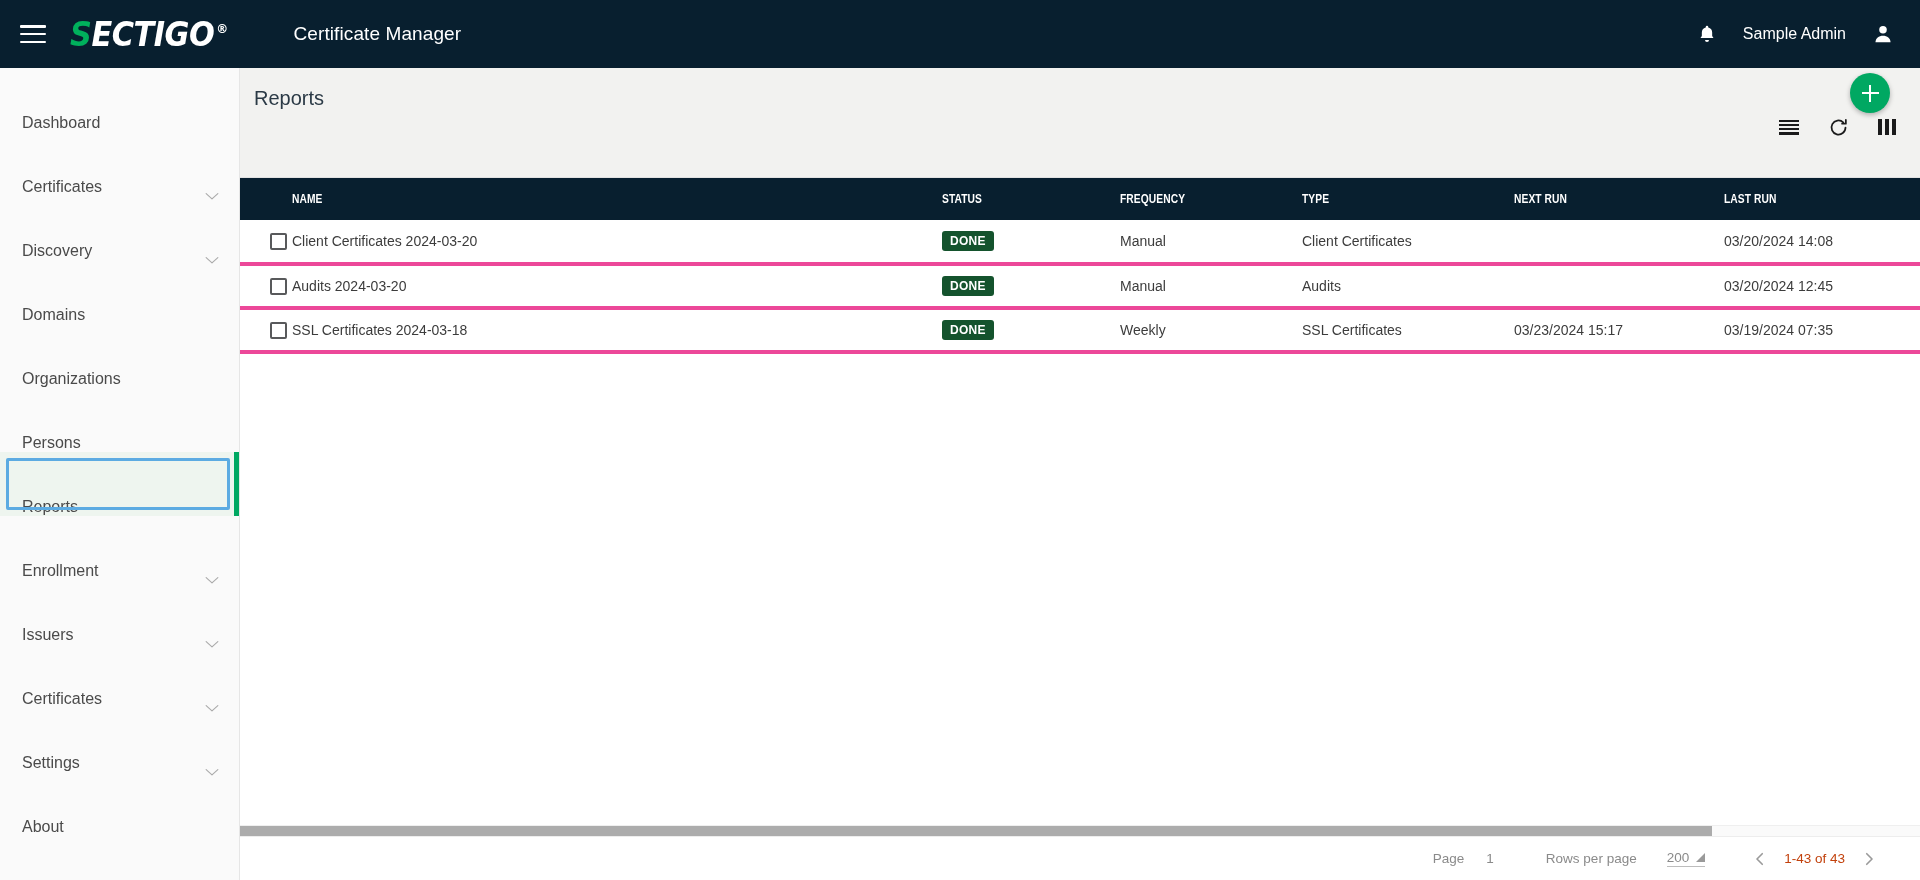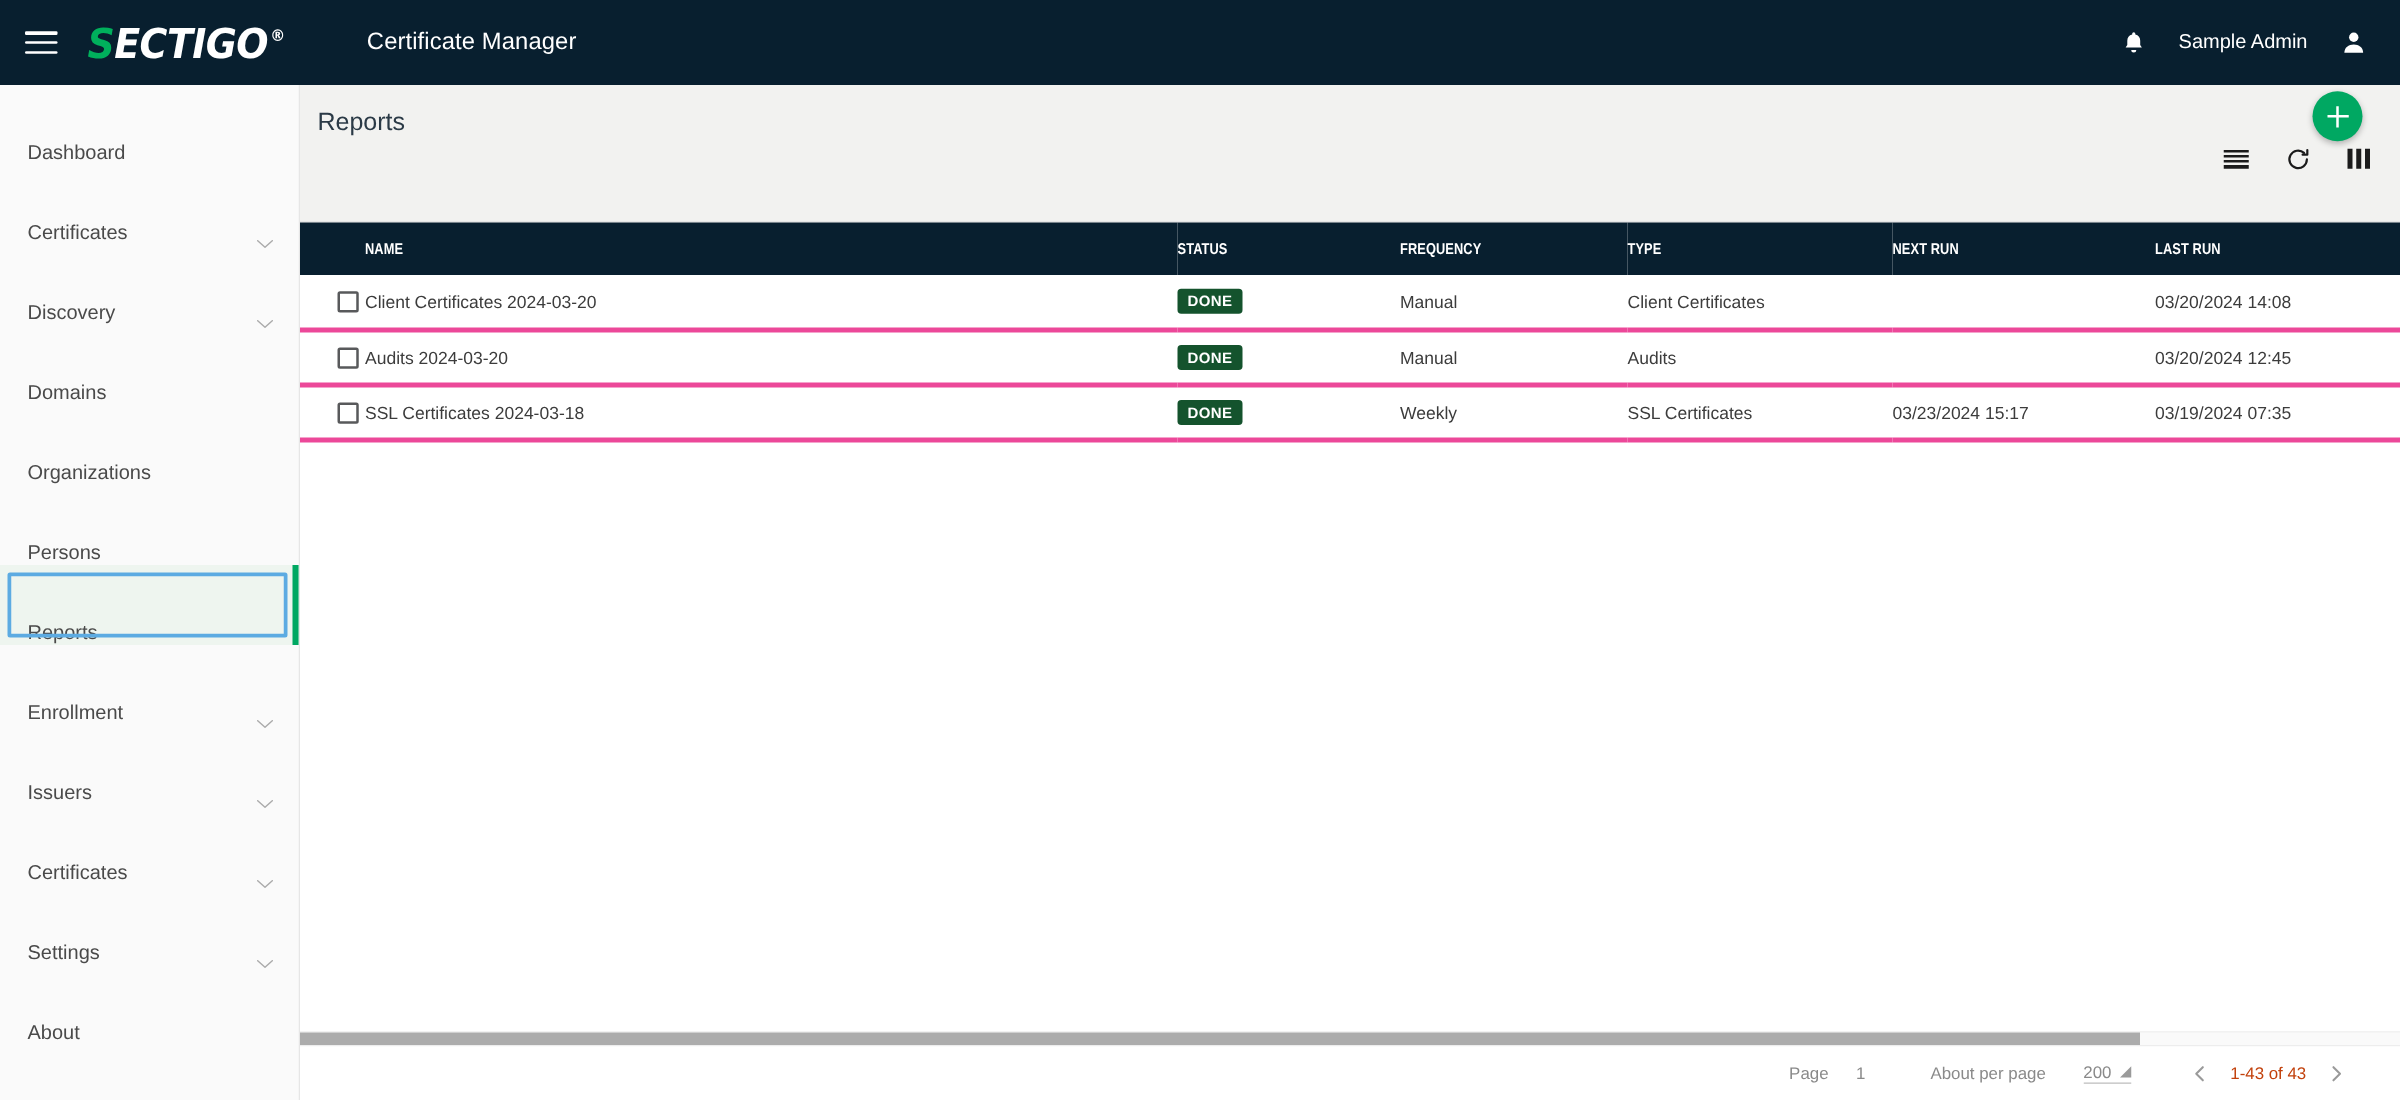--- a/index.html
+++ b/index.html
@@ -400,21 +400,21 @@
     </table>
   </div>
 
   <div class="hscroll">
     <div class="thumb"></div>
   </div>
 
   <div class="footer">
     <span class="lbl-page">Page</span>
     <span class="val-page">1</span>
-    <span class="lbl-rows">About per page</span>
+    <span class="lbl-rows">Rows per page</span>
     <span class="rows-sel">
       <span>200</span>
       <span class="tri"></span>
     </span>
     <span class="arrow">
       <svg viewBox="0 0 24 24" width="18" height="18" fill="none" stroke="#9a9a9a" stroke-width="2.2" stroke-linecap="round" stroke-linejoin="round">
         <path d="M15 5l-7 7 7 7"></path>
       </svg>
     </span>
     <span class="range">1-43 of 43</span>

